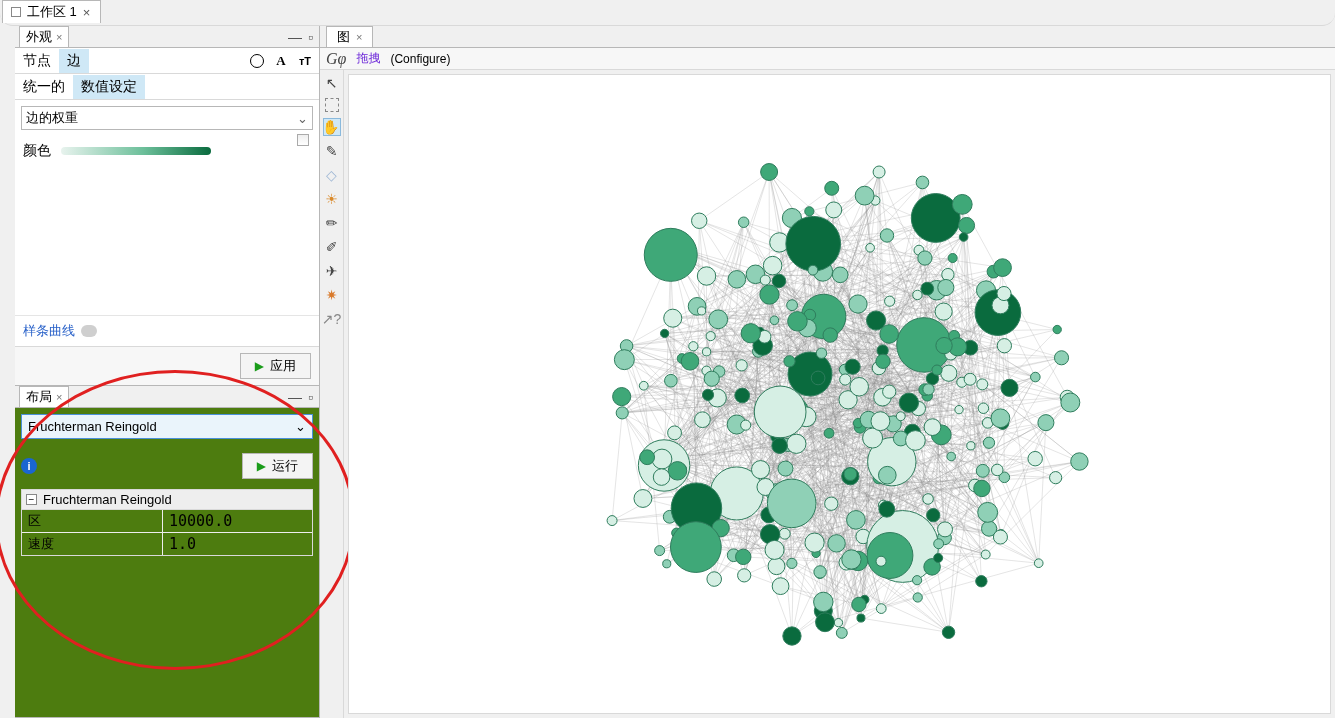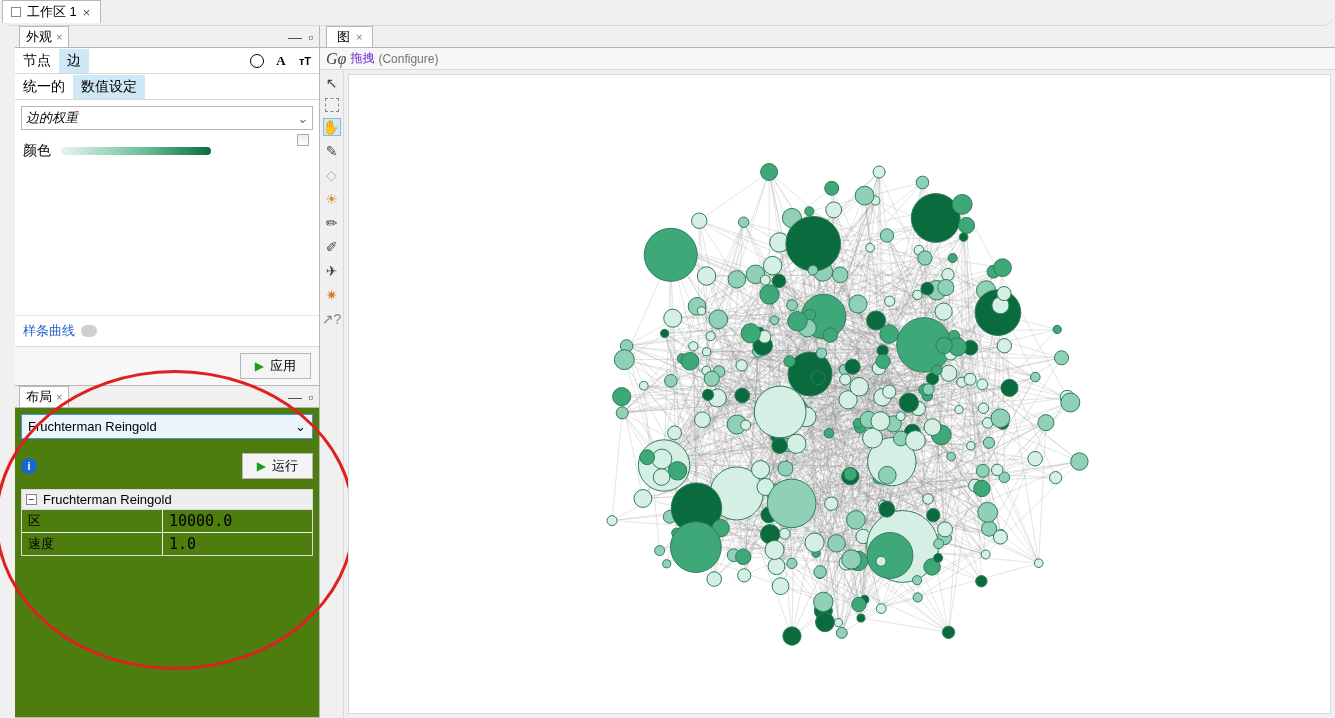--- a/index.html
+++ b/index.html
@@ -31,21 +31,21 @@
 .ne-tab.active { background: #cfe8f6; }
 .row1 .icons { margin-left: auto; display: flex; gap: 8px; padding-right: 6px; align-items: center; }
 .row1 .ic { width: 16px; height: 16px; display: inline-flex; align-items: center; justify-content: center; font-weight: bold; }
 .ic-pal { width:14px; height:14px; border-radius:50%; border:1.5px solid #000; display:inline-block; }
 
 .appearance .row2 { display: flex; align-items: center; border-bottom: 1px solid #d9d9d9; height: 26px; }
 .mode-tab { padding: 3px 8px; font-size: 14px; }
 .mode-tab.active { background: #cfe8f6; }
 
 .appearance .selectrow { padding: 6px 6px 4px 6px; position: relative; }
-.wselect { width: 100%; border: 1px solid #b7b7b7; background: #fff; padding: 2px 4px; height: 24px; display:flex; align-items:center; justify-content:space-between;font-style:italic; }
+.wselect { width: 100%; border: 1px solid #b7b7b7; background: #fff; padding: 2px 4px; height: 24px; display:flex; align-items:center; justify-content:space-between; }
 .wselect .chev { color:#666; }
 .small-grid-ic { position:absolute; right:10px; top:34px; width:12px; height:12px; border:1px solid #aaa; background:linear-gradient(#eee,#fff); }
 
 .appearance .sliderrow { display:flex; align-items:center; gap:10px; padding: 8px 8px; }
 .sliderrow .lab { font-size:14px; }
 .slider-track { flex:0 0 150px; height:8px; border-radius:4px; background:linear-gradient(90deg,#e8f3ee 0%, #6cbf9a 55%, #0a6b3e 100%); position:relative; }
 
 .appearance .spacer { flex:1; }
 .spline-row { display:flex; align-items:center; gap:6px; padding:6px 8px; color:#2a62c9; border-top:1px solid #e5e5e5; }
 .spline-row .grey-ic { width:16px; height:12px; background:#cfcfcf; border-radius:6px; display:inline-block; }
@@ -68,24 +68,24 @@
 .prop-row:last-child{border-bottom:none;}
 .prop-row .k { width:140px; padding:2px 6px; font-size:13px; }
 .prop-row .v { flex:1; padding:2px 6px; font-family: Consolas, monospace; font-size:15px; border-left:1px solid #eee; }
 
 .red-circle { position:absolute; left:-20px; top:-38px; width:360px; height:300px; border:3px solid #e02020; border-radius:50%; pointer-events:none; }
 
 
 .rightarea { flex:1; display:flex; flex-direction:column; background:#f0f0f0; min-width:0; }
 .graph-tabs { height:22px; display:flex; align-items:flex-end; border-bottom:1px solid #b7b7b7; padding-left:6px; gap:6px; }
 .gtab { background:#fff; border:1px solid #b7b7b7; border-bottom:none; padding:1px 10px; font-size:13px; display:flex; align-items:center; gap:6px;}
-.graph-toolbar { height:22px; display:flex; align-items:center; gap:4px; padding-left:6px; border-bottom:1px solid #d9d9d9; background:#f7f7f7;}
+.graph-toolbar { height:22px; display:flex; align-items:center; gap:10px; padding-left:6px; border-bottom:1px solid #d9d9d9; background:#f7f7f7;}
 .gp-logo { font-family: "Times New Roman", serif; font-style:italic; font-size:16px; color:#444; }
 .tb-lab { font-size:12px; color:#6d28d9; }
-.tb-link { color:#737373; font-size:12px; }
+.tb-link { color:#000000; font-size:12px; }
 
 .graph-body { flex:1; display:flex; min-height:0; }
 .side-toolstrip { width:24px; background:#f0f0f0; border-right:1px solid #d9d9d9; display:flex; flex-direction:column; align-items:center; padding-top:4px; gap:6px; }
 .tool { width:18px; height:18px; display:flex; align-items:center; justify-content:center; font-size:14px; color:#444; border:1px solid transparent; }
 .tool.sel { background:#cfe8f6; border:1px solid #8ab9dc; }
 .canvas-wrap { flex:1; background:#fff; border:1px solid #d9d9d9; margin:4px; position:relative; overflow:hidden; }
 .canvas-wrap svg { position:absolute; left:50%; top:50%; transform:translate(-50%,-48%); }
 .node { stroke:#2f7d5d; stroke-width:1; }
 .edge { stroke:#8a8a8a; stroke-width:0.5; opacity:0.45; }
 </style>

